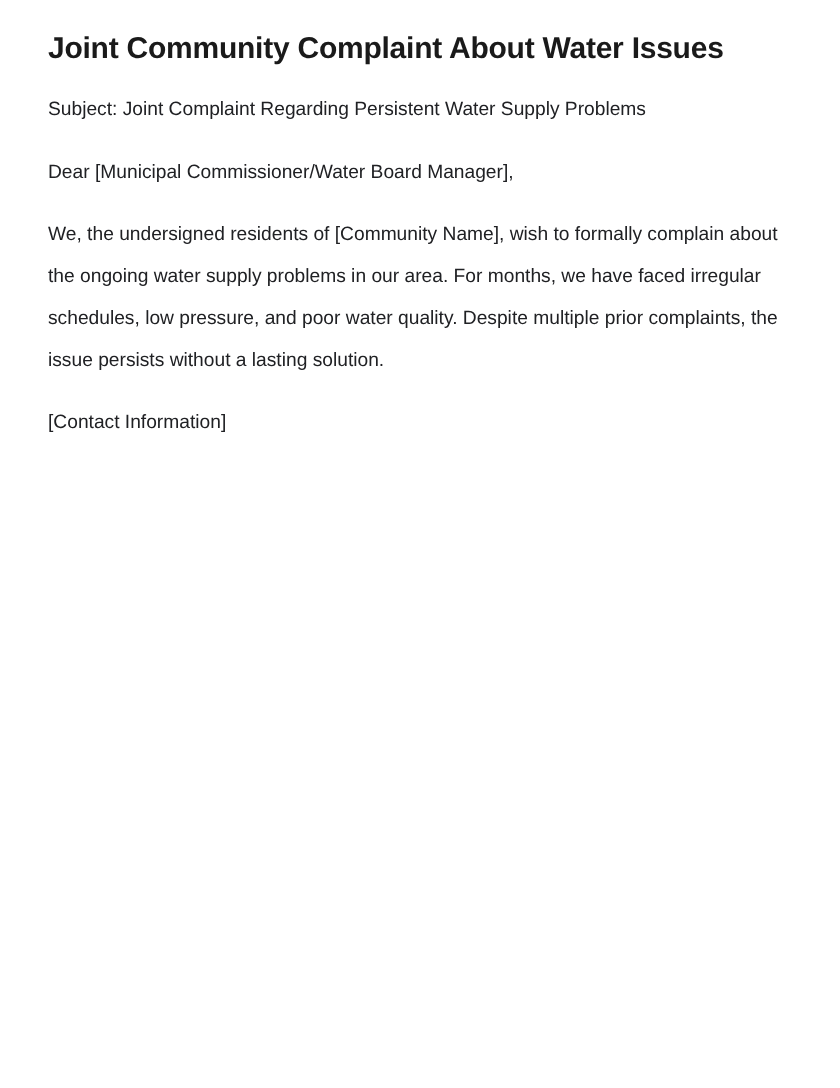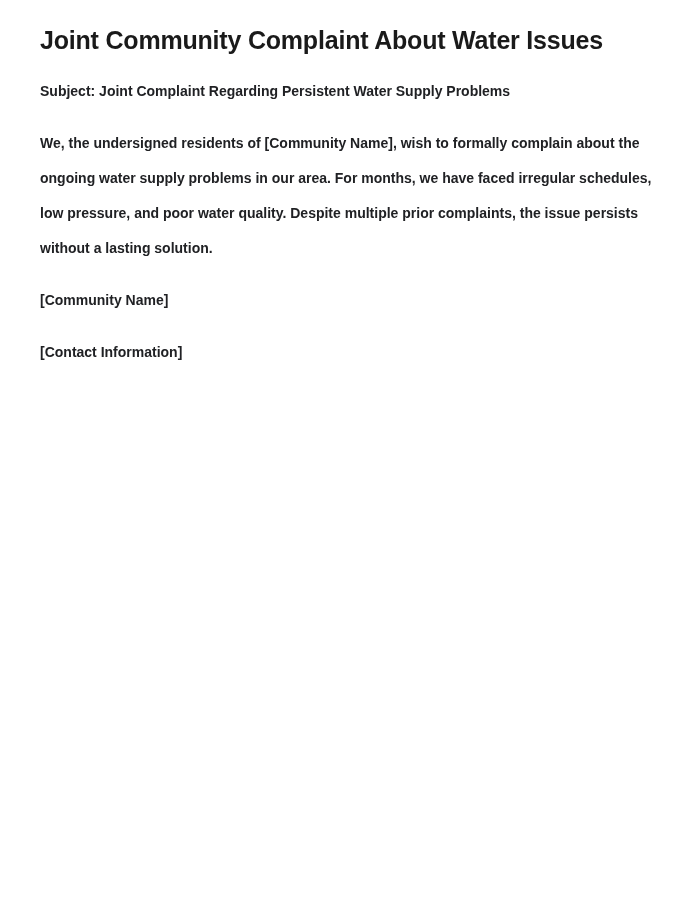--- a/index.html
+++ b/index.html
@@ -23,33 +23,33 @@
   }
   .doc-title {
     font-size: 25px;
     line-height: 32px;
     font-weight: bold;
     letter-spacing: -0.2px;
     color: #1a1a1a;
     margin: 0 0 18px 0;
   }
   .para {
-    font-size: 14px;
+    font-size: 16px;
     line-height: 35px;
     color: #202124;
     margin: 0 0 17px 0;
-    font-weight: 700;
+    font-weight: 400;
   }
   .para:last-child {
     margin-bottom: 4px;
   }
 </style>
 </head>
 <body>
 
 <div class="page">
   <h1 class="doc-title">Joint Community Complaint About Water Issues</h1>
 
   <p class="para">Subject: Joint Complaint Regarding Persistent Water Supply Problems</p>
+  <p class="para">Dear [Municipal Commissioner/Water Board Manager],</p>
   <p class="para">We, the undersigned residents of [Community Name], wish to formally complain about the ongoing water supply problems in our area. For months, we have faced irregular schedules, low pressure, and poor water quality. Despite multiple prior complaints, the issue persists without a lasting solution.</p>
-  <p class="para">[Community Name]</p>
   <p class="para">[Contact Information]</p>
 </div>
 
 </body></html>

